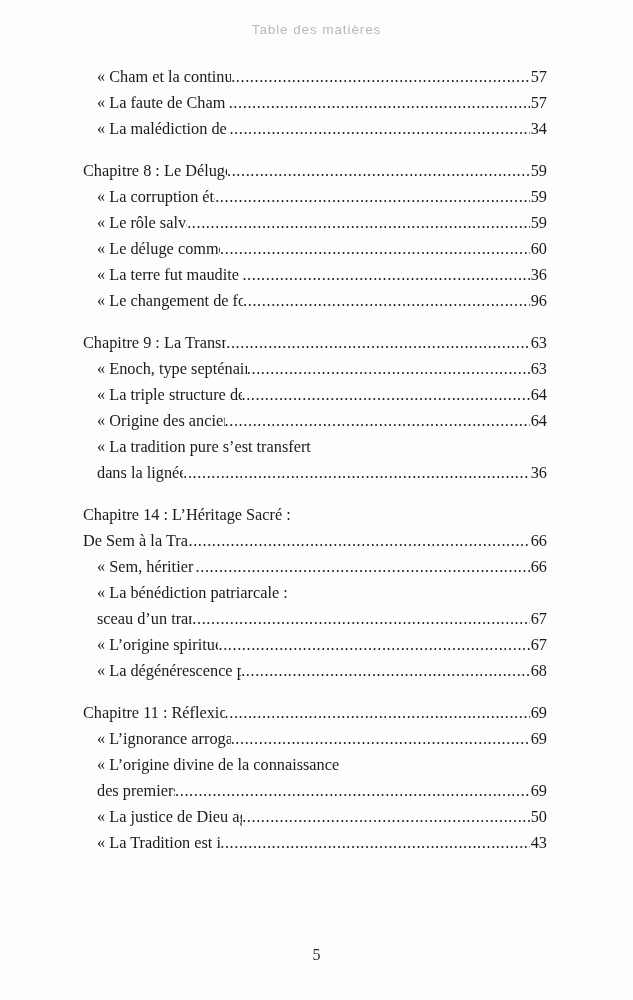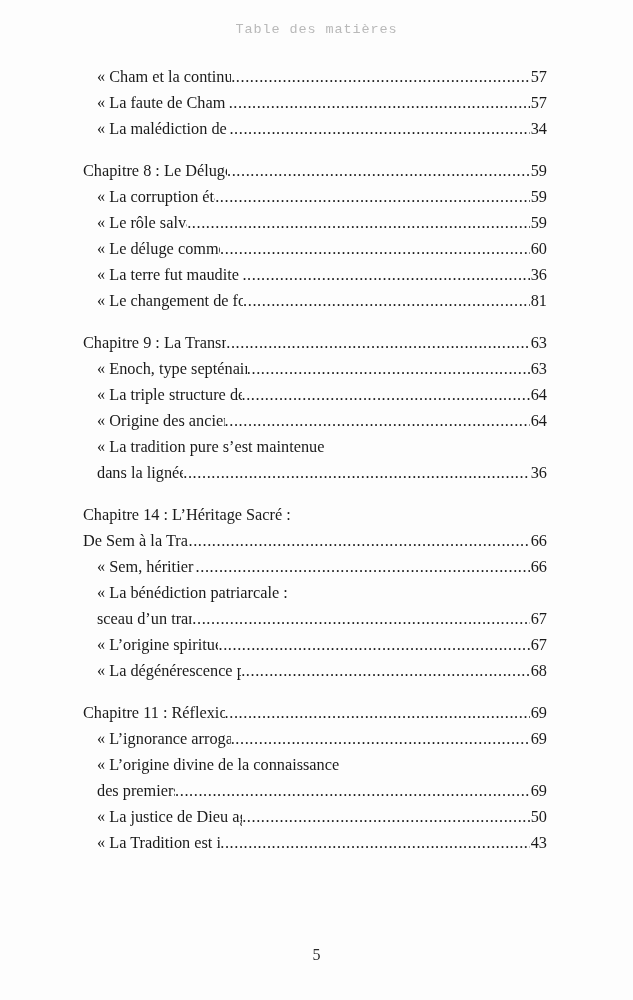--- a/index.html
+++ b/index.html
@@ -26,21 +26,21 @@
   
   .running-head {
     position: absolute;
     top: 22px;
     left: 0;
     width: 633px;
     text-align: center;
     font-size: 13.5px;
     letter-spacing: 0.9px;
     color: #b9b9b9;
-    font-family: Liberation Mono, monospace;
+    font-family: Liberation Sans, sans-serif;
   }
 
   
   .toc {
     position: absolute;
     top: 64px;
     left: 83px;
     width: 464px;
   }
 
@@ -181,21 +181,21 @@
           <div class="leader-row">
             <span class="etitle">« La terre fut maudite mais partiellement réconciliée »</span>
             <span class="dots">......................................................................................................................................................</span>
             <span class="pageno">36</span>
           </div>
         </div>
         <div class="entry sub">
           <div class="leader-row">
             <span class="etitle">« Le changement de forme de l’instruction religieuse »</span>
             <span class="dots">......................................................................................................................................................</span>
-            <span class="pageno">81</span>
+            <span class="pageno">96</span>
           </div>
         </div>
       </div>
       <div class="toc-section">
         <div class="entry chapter">
           <div class="leader-row">
             <span class="etitle">Chapitre 9 : La Transmission des Sciences Divines</span>
             <span class="dots">......................................................................................................................................................</span>
             <span class="pageno">63</span>
           </div>
@@ -215,21 +215,21 @@
           </div>
         </div>
         <div class="entry sub">
           <div class="leader-row">
             <span class="etitle">« Origine des anciennes initiations secrètes »</span>
             <span class="dots">......................................................................................................................................................</span>
             <span class="pageno">64</span>
           </div>
         </div>
         <div class="entry sub">
-          <span class="entry-line-plain">« La tradition pure s’est maintenue</span>
+          <span class="entry-line-plain">« La tradition pure s’est transfert</span>
           <div class="leader-row">
             <span class="etitle">dans la lignée patriarcale »</span>
             <span class="dots">......................................................................................................................................................</span>
             <span class="pageno">36</span>
           </div>
         </div>
       </div>
       <div class="toc-section">
         <div class="entry chapter">
           <span class="entry-line-plain">Chapitre 14 : L’Héritage Sacré :</span>

